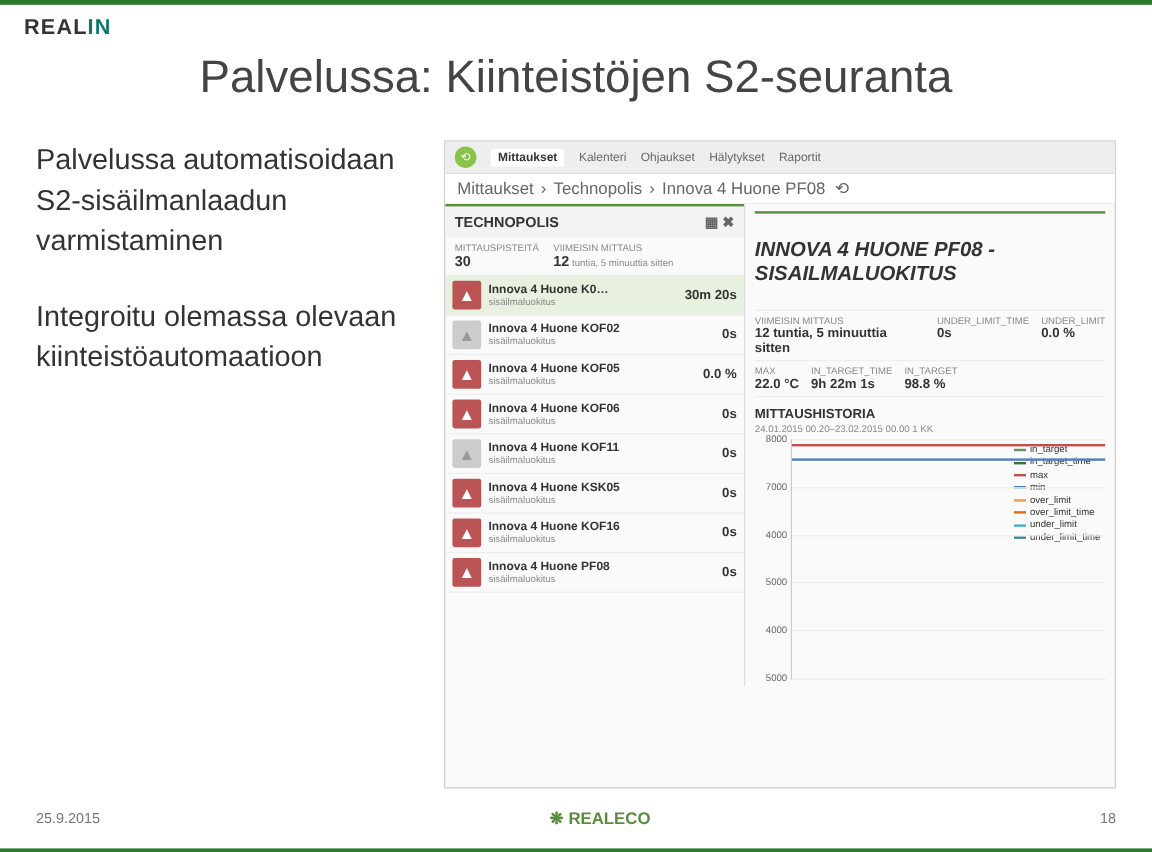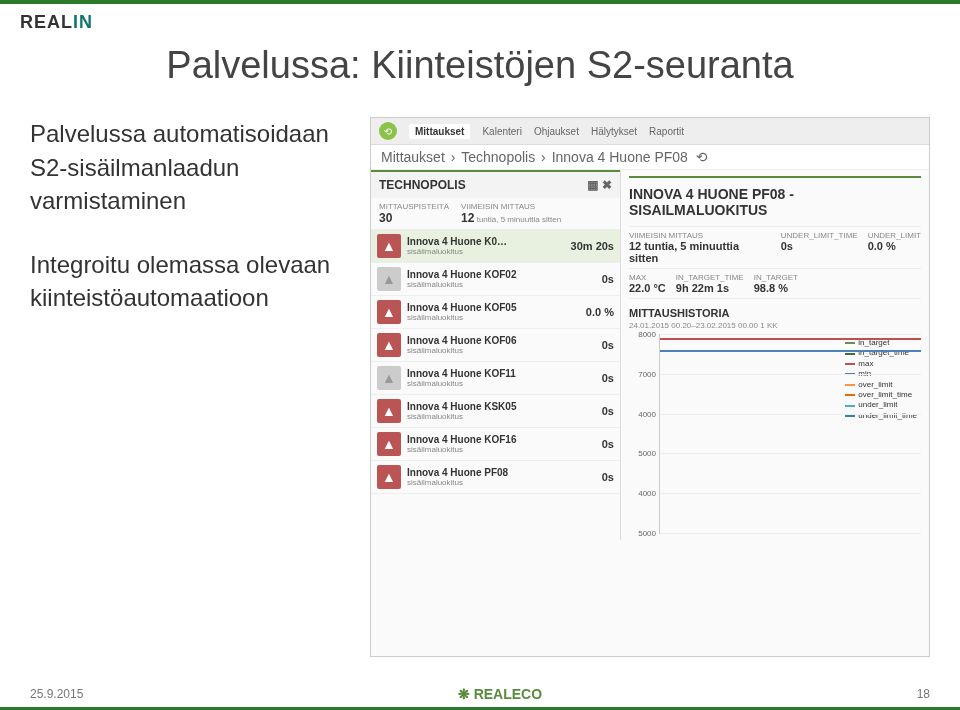--- a/index.html
+++ b/index.html
@@ -29,35 +29,35 @@
   .stat .val { font-size: 12px; font-weight:bold; color:#333; }
   .room-list { }
   .room-item { display:flex; align-items:center; padding: 4px 6px; border-bottom:1px solid #eee; gap:6px; }
   .room-item.sel { background:#e8f0e0; }
   .avatar { width:24px; height:24px; background:#b55; border-radius:2px; display:flex; align-items:center; justify-content:center; color:#fff; font-size:14px; }
   .avatar.grey { background:#ccc; color:#999; }
   .room-info { flex:1; }
   .room-name { font-size:10px; font-weight:bold; color:#333; }
   .room-sub { font-size:8px; color:#888; }
   .room-val { font-size:11px; font-weight:bold; color:#333; }
-  .right-header { font-size:14px; font-weight:bold; padding:8px 0; border-top:2px solid #5a8c3e; border-bottom:1px solid #eee; }
+  .right-header { font-size:17px; font-weight:bold; padding:20px 0; border-top:2px solid #5a8c3e; border-bottom:1px solid #eee;font-style:italic; }
   .right-stats { display:flex; gap:10px; padding:4px 0; font-size:8px; color:#888; border-bottom:1px solid #eee; }
   .right-stats .col .val { font-size:11px; font-weight:bold; color:#333; }
   .chart-area { margin-top:8px; }
   .chart-title { font-size:11px; font-weight:bold; margin-bottom:2px; }
   .chart-sub { font-size:8px; color:#888; margin-bottom:4px; }
   .chart-box { position:relative; height:200px; border-left:1px solid #ccc; border-bottom:1px solid #ccc; margin-left:30px; }
   .y-axis { position:absolute; left:-30px; top:0; bottom:0; width:28px; }
   .y-tick { position:absolute; right:2px; font-size:8px; color:#666; transform:translateY(-50%); }
   .grid-line { position:absolute; left:0; right:0; border-top:1px solid #eee; }
   .legend { position:absolute; right:4px; top:4px; font-size:8px; line-height:1.3; }
   .legend-item { display:flex; align-items:center; gap:3px; }
   .legend-sw { width:10px; height:2px; }
   .chart-line { position:absolute; left:0; right:0; }
-  .footer { position:absolute; bottom:8px; left:0; right:0; display:flex; justify-content:space-between; align-items:center; padding:0 30px; font-size:12px; color:#777; }
+  .footer { position:absolute; bottom:20px; left:0; right:0; display:flex; justify-content:space-between; align-items:center; padding:0 30px; font-size:12px; color:#777; }
   .footer .flogo { font-size:14px; font-weight:bold; color:#5a8c3e; display:flex; align-items:center; gap:4px;text-align:center; }
   .footer .flogo::before { content:"❋"; }
   .bottom-border { position:absolute; bottom:0; left:0; right:0; height:3px; background:#2a7a2a; }
 </style>
 </head>
 <body>
 
 <div class="top-border"></div>
 <div class="logo">
   <span class="r">REAL</span><span class="in">IN</span>

